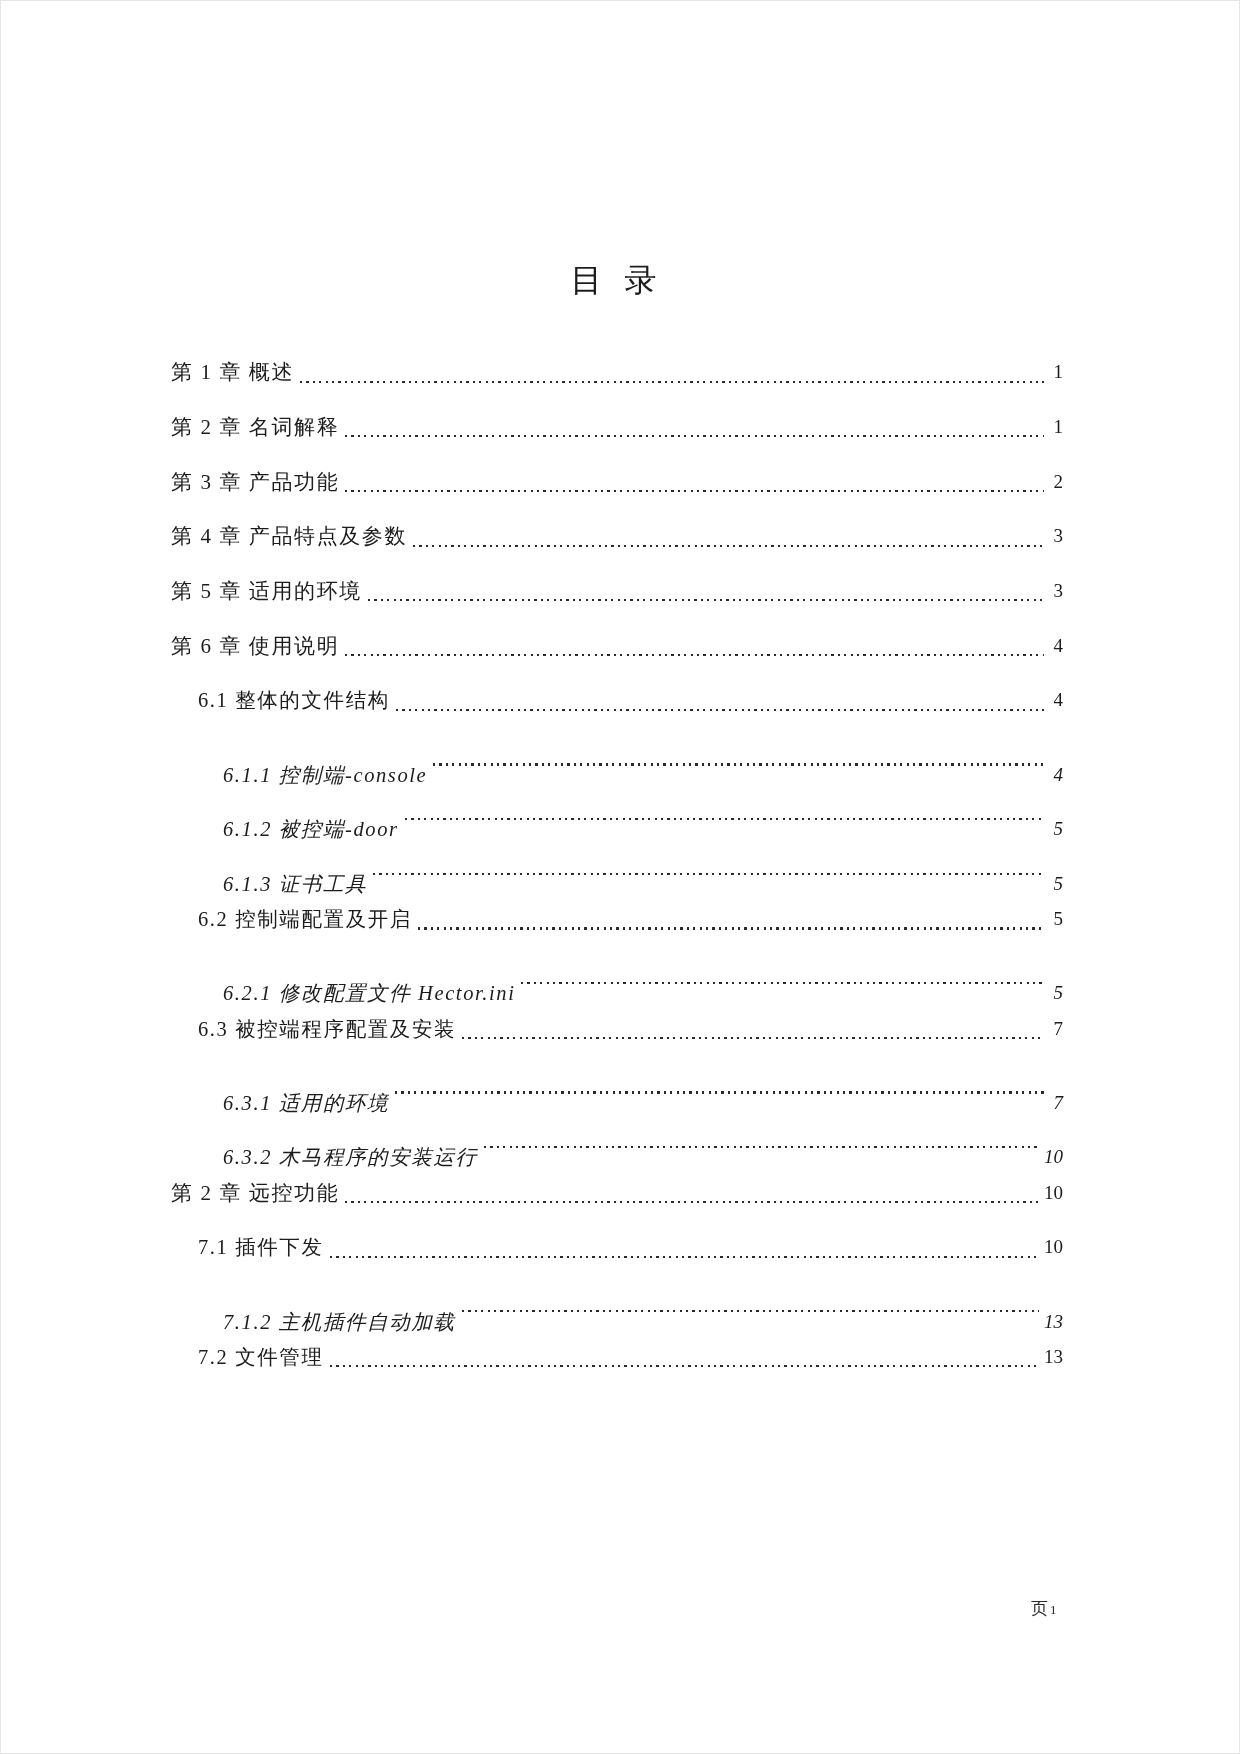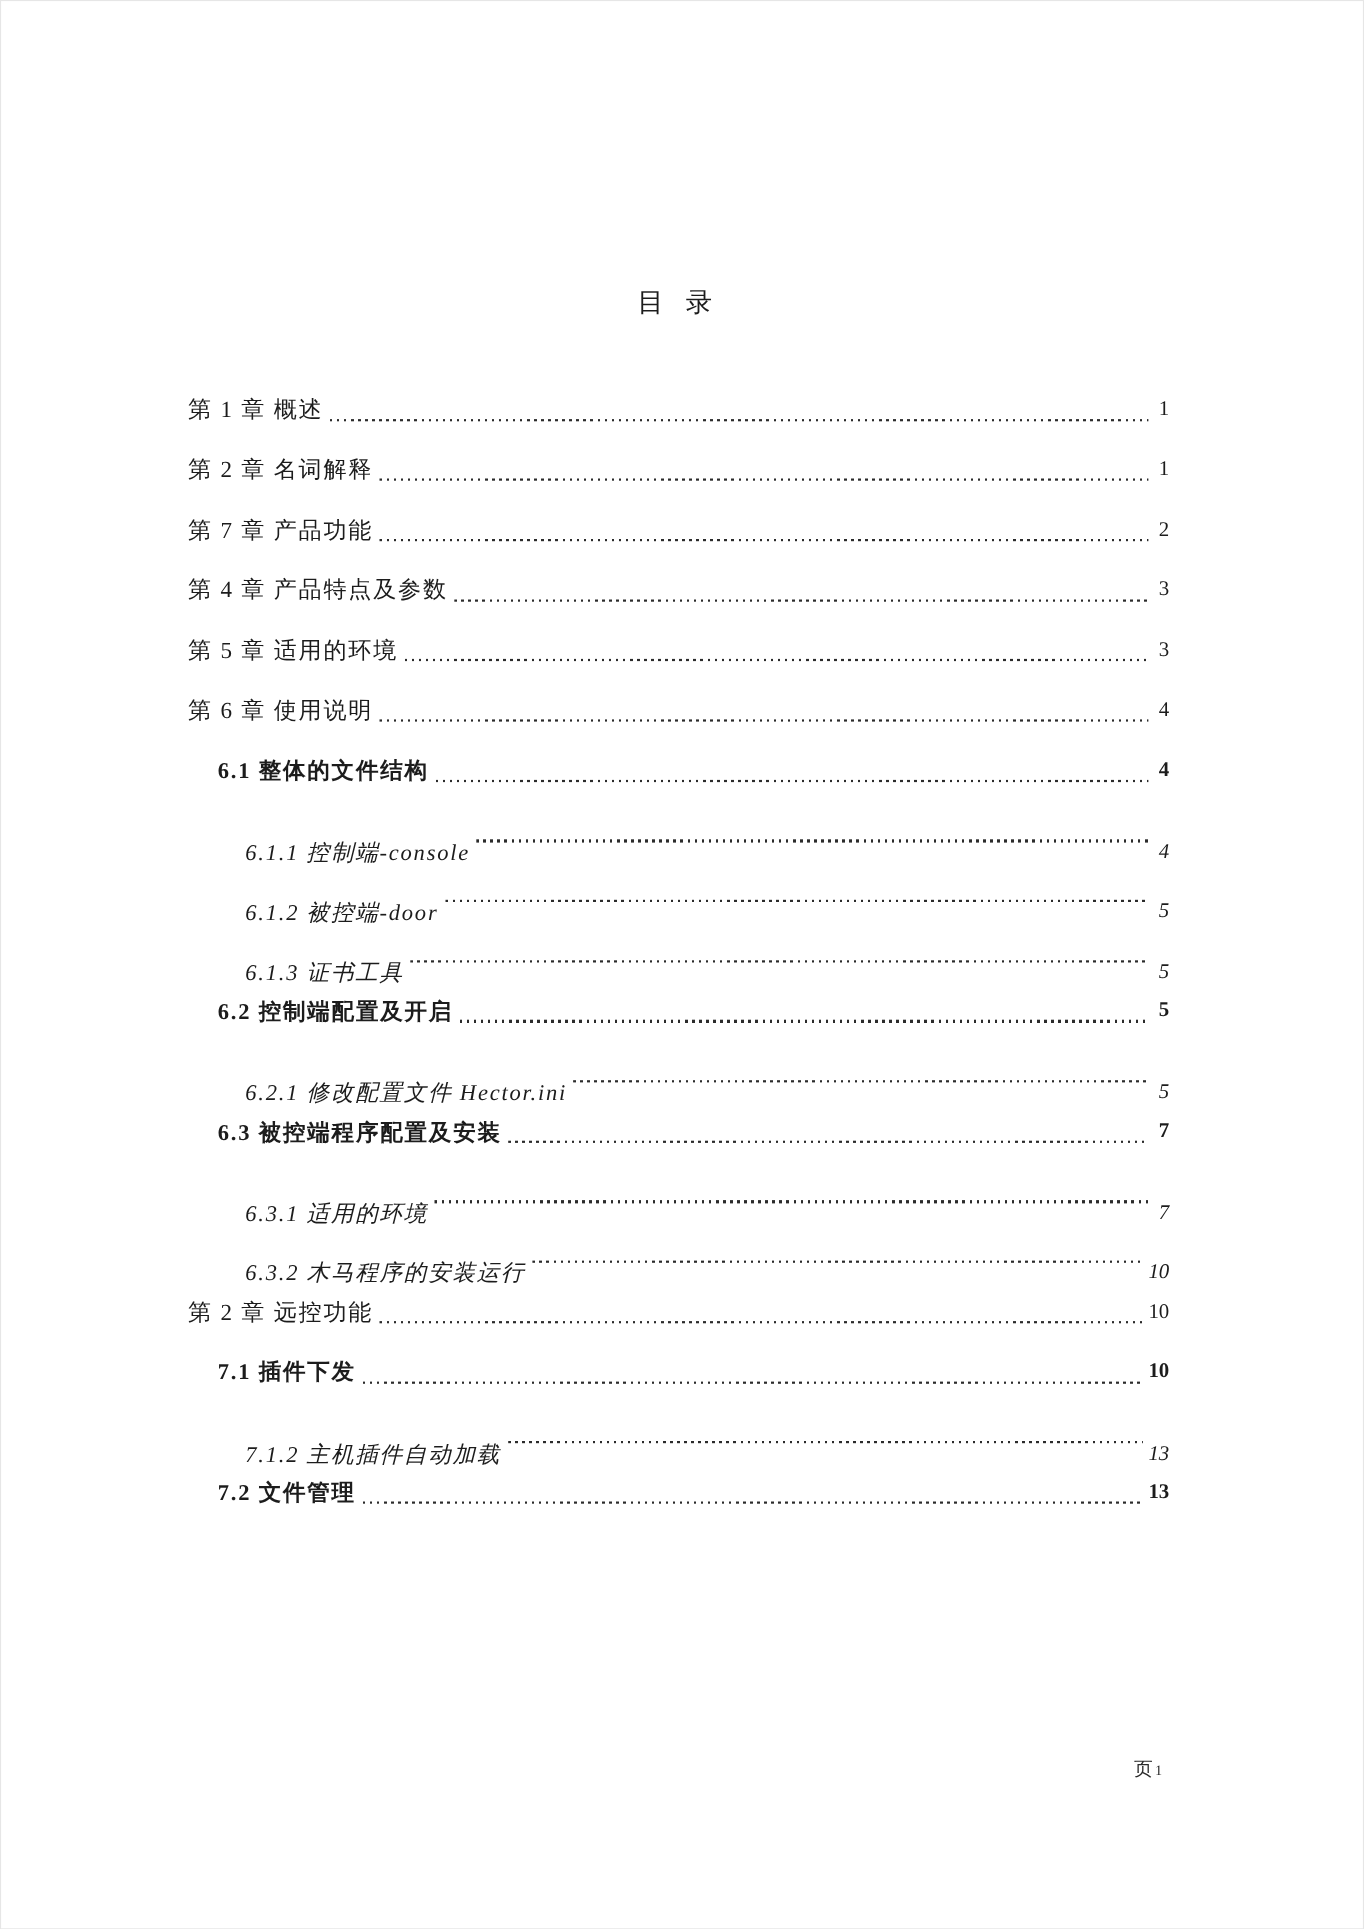--- a/index.html
+++ b/index.html
@@ -18,21 +18,21 @@
     color: #1c1c1c;
     overflow: hidden;
   }
   .doc-title {
     position: absolute;
     top: 258px;
     left: 170px;
     width: 892px;
     margin: 0;
     text-align: center;
-    font-size: 24px;
+    font-size: 32px;
     font-weight: 400;
     letter-spacing: 7px;
     color: #1c1c1c;
   }
   .toc {
     position: absolute;
     top: 344px;
     left: 170px;
     width: 892px;
   }
@@ -42,21 +42,21 @@
     height: 54.7px;
     white-space: nowrap;
     justify-content: center;
   }
   .toc-text {
     font-size: 20.5px;
     letter-spacing: 1.6px;
     flex: 0 0 auto;
   }
   .lvl1 { padding-left: 0; }
-  .lvl2 { padding-left: 27px; font-weight: bold; }
+  .lvl2 { padding-left: 27px; }
   .lvl3 { padding-left: 52px; }
   .lvl1 .toc-text { font-size: 21px; }
   .toc-row.italic .toc-text,
   .toc-row.italic .toc-page {
     font-style: italic;
     margin-top: 39px;
   }
   .leader {
     flex: 1 1 auto;
     height: 2.2px;
@@ -100,21 +100,21 @@
     <span class="toc-text">第 1 章 概述</span>
     <span class="leader"></span>
     <span class="toc-page">1</span>
   </div>
       <div class="toc-row lvl1">
     <span class="toc-text">第 2 章 名词解释</span>
     <span class="leader"></span>
     <span class="toc-page">1</span>
   </div>
       <div class="toc-row lvl1">
-    <span class="toc-text">第 7 章 产品功能</span>
+    <span class="toc-text">第 3 章 产品功能</span>
     <span class="leader"></span>
     <span class="toc-page">2</span>
   </div>
       <div class="toc-row lvl1">
     <span class="toc-text">第 4 章 产品特点及参数</span>
     <span class="leader"></span>
     <span class="toc-page">3</span>
   </div>
       <div class="toc-row lvl1">
     <span class="toc-text">第 5 章 适用的环境</span>

